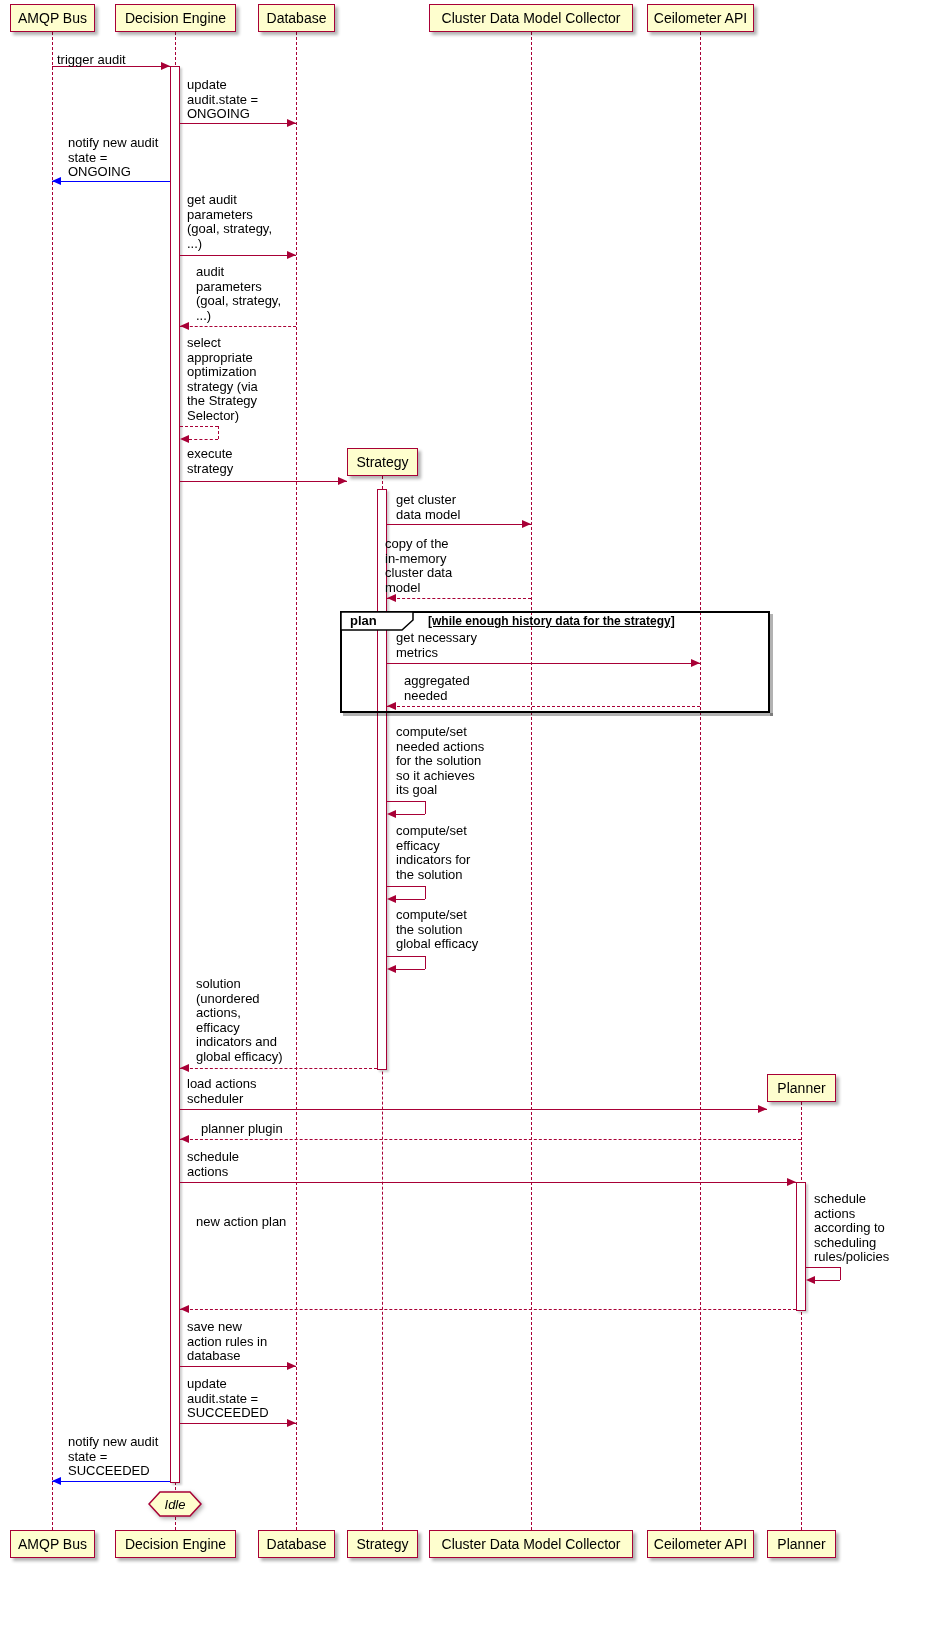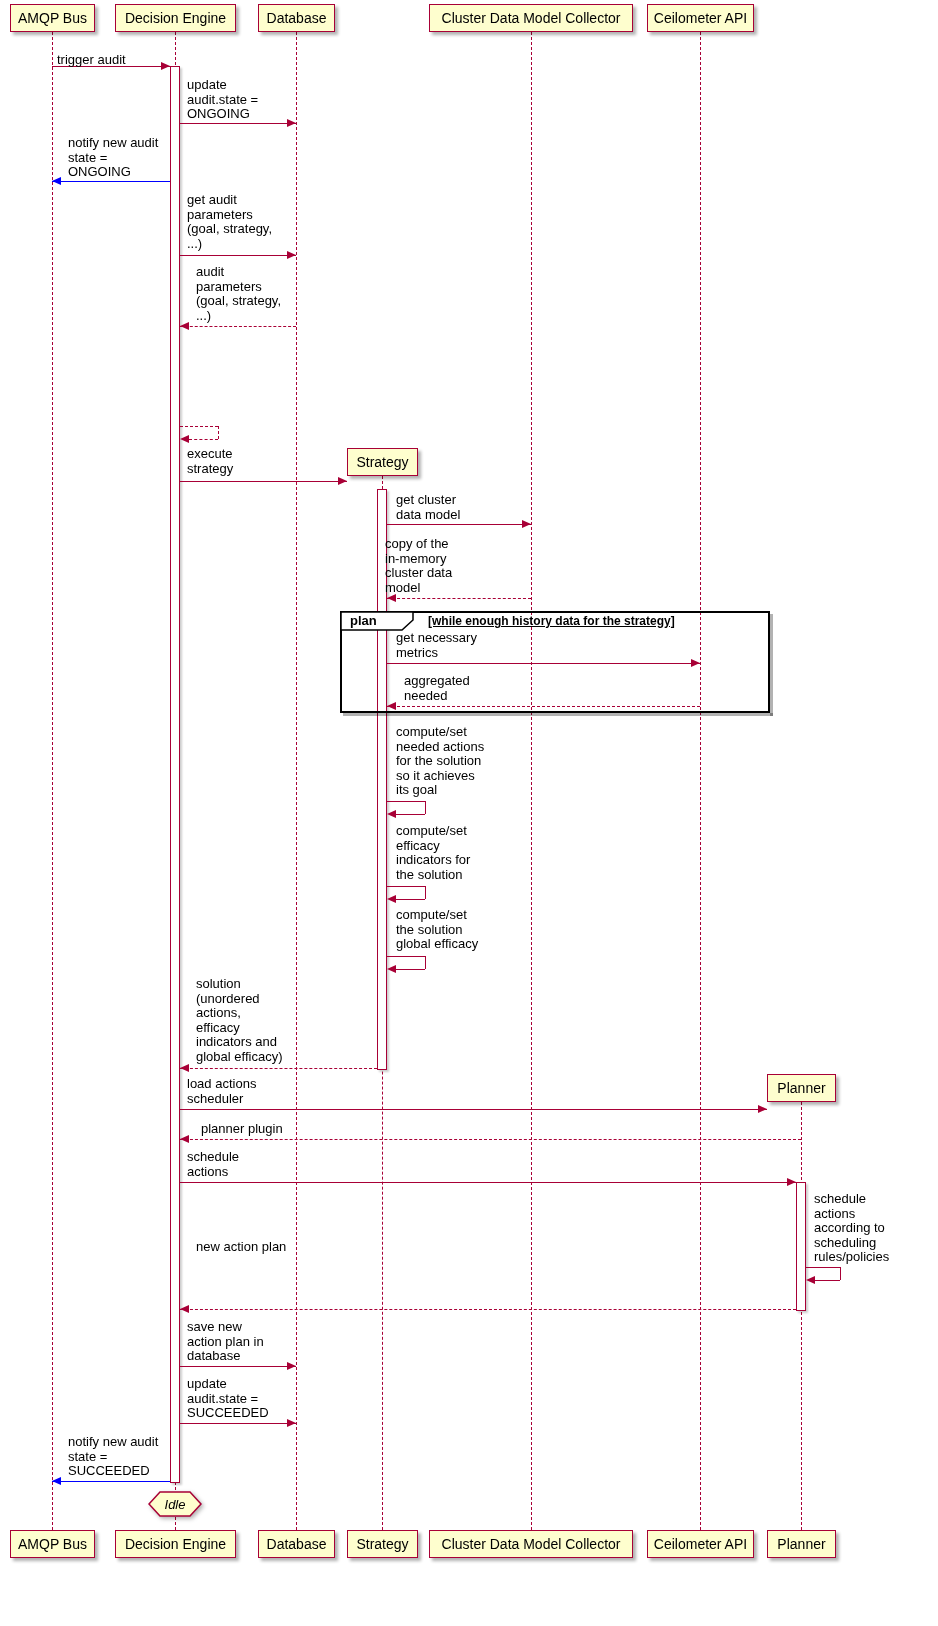--- a/index.html
+++ b/index.html
@@ -72,20 +72,26 @@
     <div style="position: absolute; left: 180px; top: 326px; width: 116px; height: 0px; border-top: 1px dashed rgb(168, 0, 54);"></div>
     <div style="position: absolute; left: 180px; top: 322px; width: 0px; height: 0px; border-top: 4px solid transparent; border-bottom: 4px solid transparent; border-right: 9px solid rgb(168, 0, 54);"></div>
     <div class="msg-label" style="position: absolute; left: 196px; top: 265px;">audit
 parameters
 (goal, strategy,
 ...)</div>
     <div style="position: absolute; left: 180px; top: 426px; width: 38px; height: 0px; border-top: 1px dashed rgb(168, 0, 54);"></div>
     <div style="position: absolute; left: 218px; top: 426px; width: 0px; height: 13px; border-left: 1px dashed rgb(168, 0, 54);"></div>
     <div style="position: absolute; left: 189px; top: 439px; width: 29px; height: 0px; border-top: 1px dashed rgb(168, 0, 54);"></div>
     <div style="position: absolute; left: 180px; top: 435px; width: 0px; height: 0px; border-top: 4px solid transparent; border-bottom: 4px solid transparent; border-right: 9px solid rgb(168, 0, 54);"></div>
+    <div class="msg-label" style="position: absolute; left: 187px; top: 336px;">select
+appropriate
+optimization
+strategy (via
+the Strategy
+Selector)</div>
     <div style="position: absolute; left: 180px; top: 481px; width: 167px; height: 0px; border-top: 1px solid rgb(168, 0, 54);"></div>
     <div style="position: absolute; left: 338px; top: 477px; width: 0px; height: 0px; border-top: 4px solid transparent; border-bottom: 4px solid transparent; border-left: 9px solid rgb(168, 0, 54);"></div>
     <div class="msg-label" style="position: absolute; left: 187px; top: 447px;">execute
 strategy</div>
     <div style="position: absolute; left: 387px; top: 524px; width: 144px; height: 0px; border-top: 1px solid rgb(168, 0, 54);"></div>
     <div style="position: absolute; left: 522px; top: 520px; width: 0px; height: 0px; border-top: 4px solid transparent; border-bottom: 4px solid transparent; border-left: 9px solid rgb(168, 0, 54);"></div>
     <div class="msg-label" style="position: absolute; left: 396px; top: 493px;">get cluster
 data model</div>
     <div style="position: absolute; left: 387px; top: 598px; width: 144px; height: 0px; border-top: 1px dashed rgb(168, 0, 54);"></div>
     <div style="position: absolute; left: 387px; top: 594px; width: 0px; height: 0px; border-top: 4px solid transparent; border-bottom: 4px solid transparent; border-right: 9px solid rgb(168, 0, 54);"></div>
@@ -148,25 +154,25 @@
     <div style="position: absolute; left: 840px; top: 1267px; width: 0px; height: 13px; border-left: 1px solid rgb(168, 0, 54);"></div>
     <div style="position: absolute; left: 815px; top: 1280px; width: 25px; height: 0px; border-top: 1px solid rgb(168, 0, 54);"></div>
     <div style="position: absolute; left: 806px; top: 1276px; width: 0px; height: 0px; border-top: 4px solid transparent; border-bottom: 4px solid transparent; border-right: 9px solid rgb(168, 0, 54);"></div>
     <div class="msg-label" style="position: absolute; left: 814px; top: 1192px;">schedule
 actions
 according to
 scheduling
 rules/policies</div>
     <div style="position: absolute; left: 180px; top: 1309px; width: 616px; height: 0px; border-top: 1px dashed rgb(168, 0, 54);"></div>
     <div style="position: absolute; left: 180px; top: 1305px; width: 0px; height: 0px; border-top: 4px solid transparent; border-bottom: 4px solid transparent; border-right: 9px solid rgb(168, 0, 54);"></div>
-    <div class="msg-label" style="position: absolute; left: 196px; top: 1240px;">new action plan</div>
+    <div class="msg-label" style="position: absolute; left: 196px; top: 1215px;">new action plan</div>
     <div style="position: absolute; left: 180px; top: 1366px; width: 116px; height: 0px; border-top: 1px solid rgb(168, 0, 54);"></div>
     <div style="position: absolute; left: 287px; top: 1362px; width: 0px; height: 0px; border-top: 4px solid transparent; border-bottom: 4px solid transparent; border-left: 9px solid rgb(168, 0, 54);"></div>
     <div class="msg-label" style="position: absolute; left: 187px; top: 1320px;">save new
-action plan in
+action rules in
 database</div>
     <div style="position: absolute; left: 180px; top: 1423px; width: 116px; height: 0px; border-top: 1px solid rgb(168, 0, 54);"></div>
     <div style="position: absolute; left: 287px; top: 1419px; width: 0px; height: 0px; border-top: 4px solid transparent; border-bottom: 4px solid transparent; border-left: 9px solid rgb(168, 0, 54);"></div>
     <div class="msg-label" style="position: absolute; left: 187px; top: 1377px;">update
 audit.state =
 SUCCEEDED</div>
     <div style="position: absolute; left: 52px; top: 1481px; width: 118px; height: 0px; border-top: 1px solid rgb(0, 0, 255);"></div>
     <div style="position: absolute; left: 52px; top: 1477px; width: 0px; height: 0px; border-top: 4px solid transparent; border-bottom: 4px solid transparent; border-right: 9px solid rgb(0, 0, 255);"></div>
     <div class="msg-label" style="position: absolute; left: 68px; top: 1435px;">notify new audit
 state =

